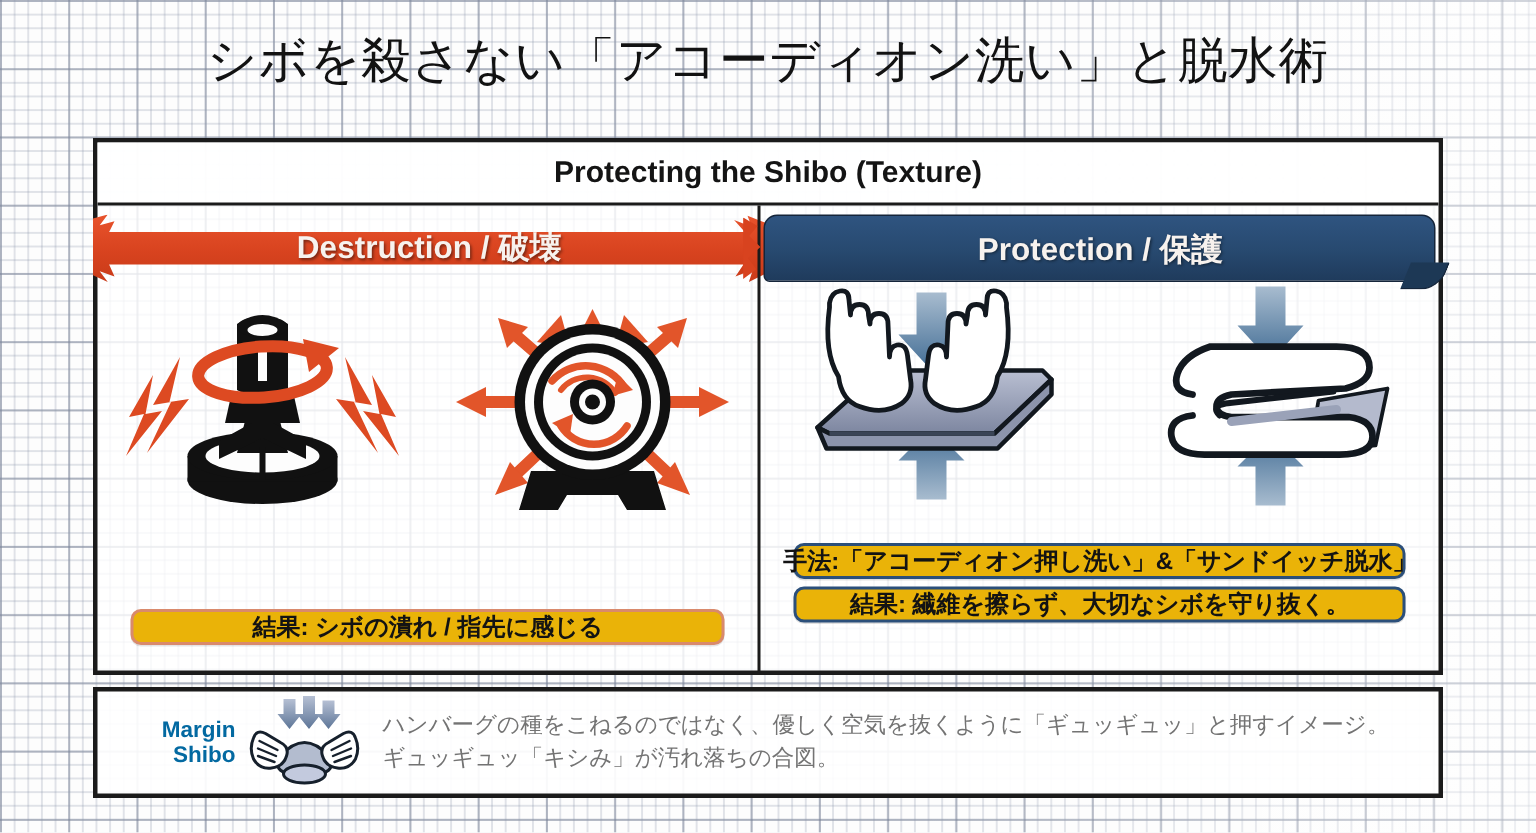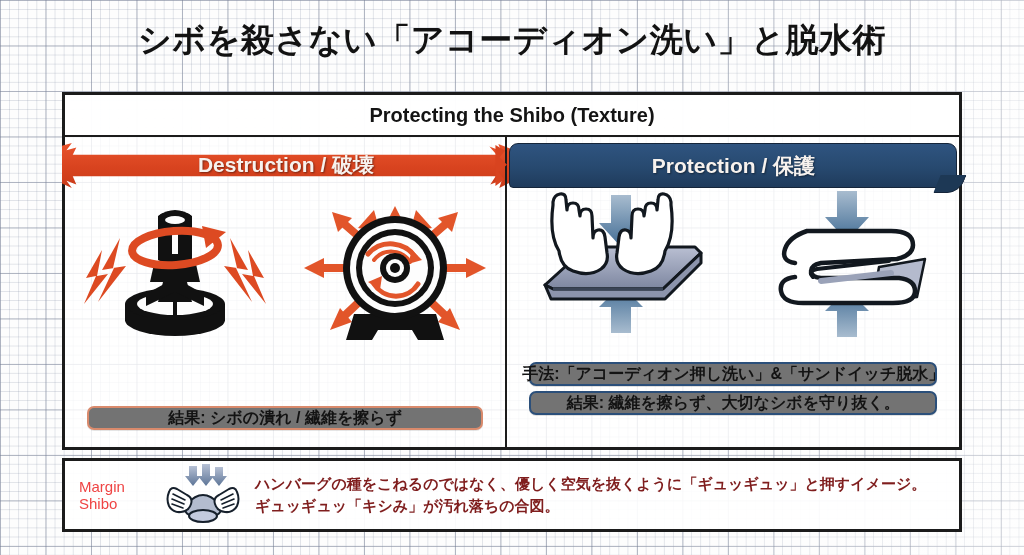--- a/index.html
+++ b/index.html
@@ -35,21 +35,21 @@
   }
 
   
   #page-title {
     position: absolute;
     top: 18px;
     left: 0;
     width: 1024px;
     text-align: center;
     font-size: 33px;
-    font-weight: bold;
+    font-weight: normal;
     color: #121212;
     letter-spacing: 0.5px;
     white-space: nowrap;
   }
 
   
   #main-panel {
     position: absolute;
     left: 62px;
     top: 92px;
@@ -157,21 +157,21 @@
     position: absolute;
     left: 22px;
     right: 22px;
     height: 24px;
     display: flex;
     align-items: center;
     justify-content: center;
     font-size: 16px;
     font-weight: bold;
     color: #131313;
-    background: #737373;
+    background: #eab308;
     border-radius: 7px;
     white-space: nowrap;
   }
   #result-left {
     bottom: 18px;
     border: 2.5px solid #d98a6c;
     box-shadow: 0 1px 0 rgba(0,0,0,0.10);
   }
   #method-right {
     bottom: 62px;
@@ -193,31 +193,32 @@
     height: 74px;
     border: 3px solid #1b1b1b;
     background: rgba(255,255,255,0.92);
     display: flex;
     align-items: center;
     padding: 0 14px;
   }
   #margin-note-label {
     width: 78px;
     font-size: 15px;
-    font-weight: normal;
+    font-weight: bold;
     line-height: 1.15;
-    color: #ef4444;
+    color: #0369a1;
+    text-align: right;
   }
   #margin-note-icon { width: 92px; display:flex; align-items:center; justify-content:center; }
   #margin-note-text {
     flex: 1;
     font-size: 15px;
     line-height: 1.45;
-    color: #7f1d1d;
-    font-weight: bold;
+    color: #737373;
+    font-weight: normal;
     padding-left: 6px;
   }
   .mn-line { white-space: nowrap; }
 </style>
 </head>
 <body>
 
 <div id="grid-bg"></div>
 <div id="grid-fade"></div>
 
@@ -305,21 +306,21 @@
 
             <circle cx="97" cy="70" r="15" fill="#111"></circle>
             <circle cx="97" cy="70" r="9" fill="#fdfdfd"></circle>
             <circle cx="97" cy="70" r="5" fill="#111"></circle>
           </svg>
         </div>
 
       </div>
 
       <div class="msg-box" id="result-left">
-        <span>結果: シボの潰れ / 繊維を擦らず</span>
+        <span>結果: シボの潰れ / 指先に感じる</span>
       </div>
     </div>
 
     <div id="col-right">
 
       <div id="banner-tear-tip" style="left:-12px;"></div>
 
       <div class="banner" id="banner-protection">
         <span class="banner-label">Protection / 保護</span>
         <span id="banner-curl"></span>

